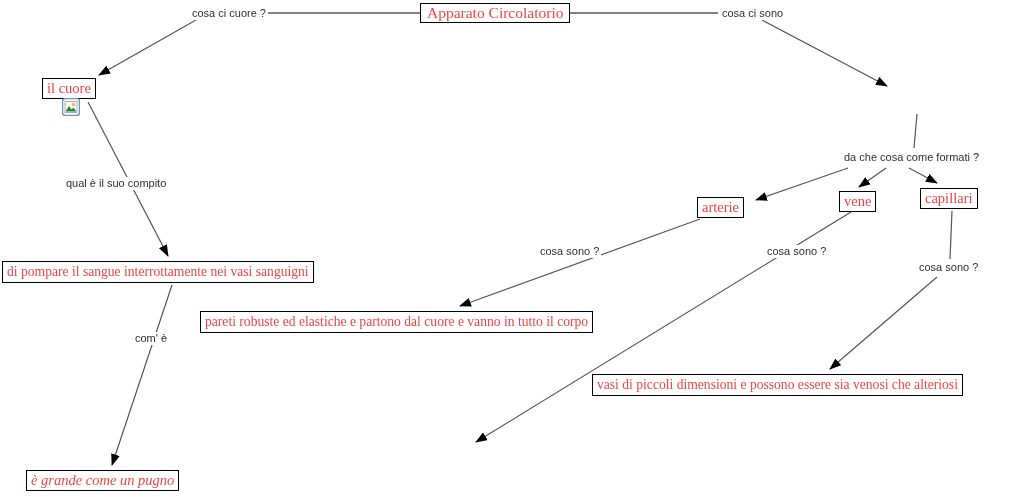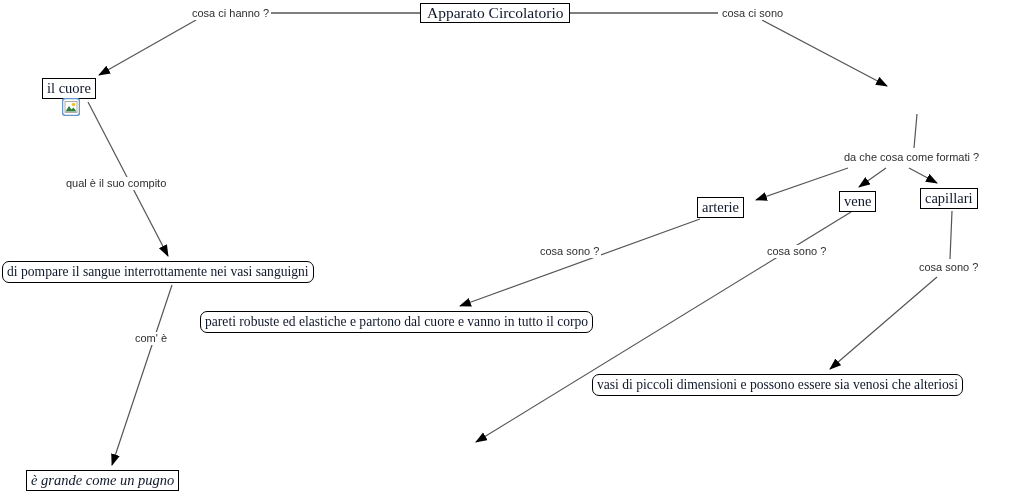--- a/index.html
+++ b/index.html
@@ -8,28 +8,28 @@
     width:1024px;height:497px;
     background:#ffffff;
     font-family:"Liberation Serif", serif;
     overflow:hidden;
   }
   .wires{position:absolute;left:0;top:0;width:1024px;height:497px;}
   .node{
     position:absolute;
     border:1px solid #000;
     background:#fff;
-    color:#0f172a;
+    color:#ef4444;
     font-size:14.5px;
     line-height:19px;
     padding:0 4px;
     white-space:nowrap;
     text-align:center;
   }
-  .node.big{font-size:13.6px;line-height:20px;border-radius:7px;}
+  .node.big{font-size:13.6px;line-height:20px;}
   .node.title{font-size:15.5px;line-height:18px;padding:0 6px;}
   .linklabel{
     position:absolute;
     font-family:"Liberation Sans", sans-serif;
     font-size:11px;
     line-height:13px;
     color:#2e2e2e;
     background:#fff;
     padding:0 2px;
     white-space:nowrap;
@@ -56,21 +56,21 @@
     <line x1="917" y1="114" x2="914" y2="148" stroke="#555" stroke-width="1.2"></line>
     <line x1="848" y1="168" x2="756" y2="200" stroke="#555" stroke-width="1.2" marker-end="url(#arrow)"></line>
     <line x1="886" y1="168" x2="859" y2="187" stroke="#555" stroke-width="1.2" marker-end="url(#arrow)"></line>
     <line x1="909" y1="168" x2="937" y2="183" stroke="#555" stroke-width="1.2" marker-end="url(#arrow)"></line>
     <line x1="700" y1="219" x2="460" y2="306" stroke="#555" stroke-width="1.2" marker-end="url(#arrow)"></line>
     <line x1="851" y1="212" x2="476" y2="442" stroke="#555" stroke-width="1.2" marker-end="url(#arrow)"></line>
     <line x1="952" y1="211" x2="950" y2="259" stroke="#555" stroke-width="1.2"></line>
     <line x1="937" y1="277" x2="830" y2="369" stroke="#555" stroke-width="1.2" marker-end="url(#arrow)"></line>
   </svg>
 
-  <div class="linklabel" style="left:190px;top:7px;">cosa ci hanno ?</div>
+  <div class="linklabel" style="left:190px;top:7px;">cosa ci cuore ?</div>
   <div class="linklabel" style="left:720px;top:7px;text-align:right;">cosa ci sono</div>
   <div class="linklabel" style="left:64px;top:177px;">qual è il suo compito</div>
   <div class="linklabel" style="left:842px;top:151px;">da che cosa come formati ?</div>
   <div class="linklabel" style="left:538px;top:245px;">cosa sono ?</div>
   <div class="linklabel" style="left:765px;top:245px;">cosa sono ?</div>
   <div class="linklabel" style="left:917px;top:261px;">cosa sono ?</div>
   <div class="linklabel" style="left:133px;top:332px;">com' è</div>
 
   <div class="node title" style="left:420px;top:3px;min-width:136px;">Apparato Circolatorio</div>
   <div class="node" style="left:42px;top:78px;">il cuore</div>

